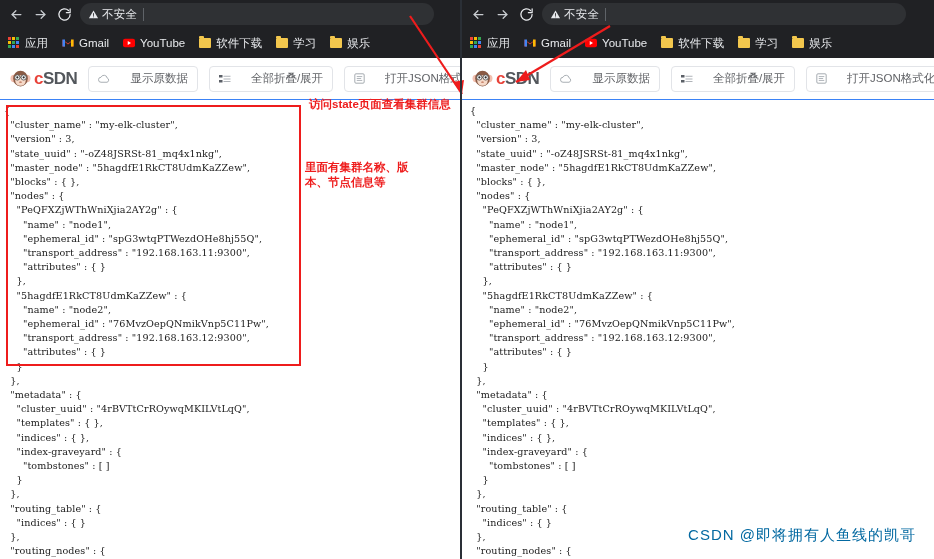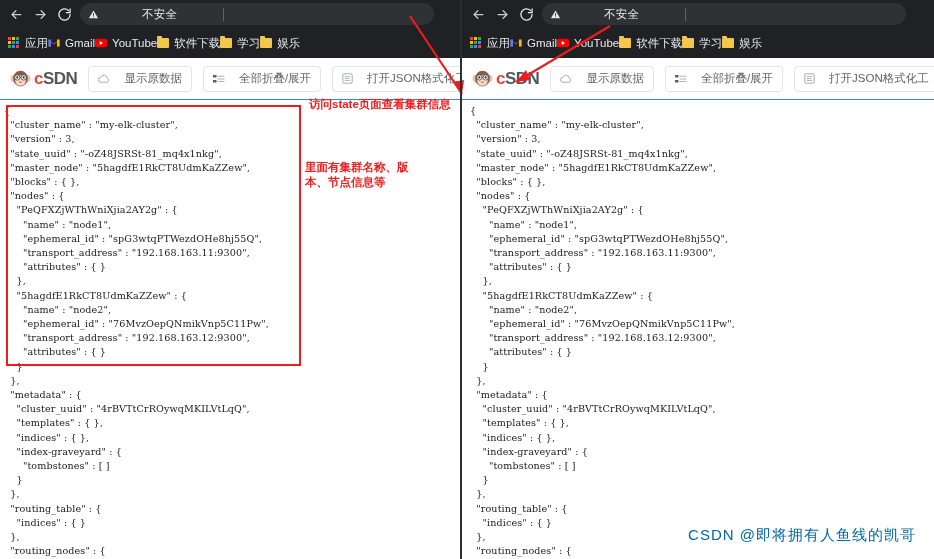--- a/index.html
+++ b/index.html
@@ -17,52 +17,52 @@
 
   
   .chrome{background:#202124;height:58px;position:relative;}
   .navbar{height:28px;display:flex;align-items:center;padding:0 4px;}
   .navbtn{width:24px;height:22px;display:flex;align-items:center;justify-content:center;
     color:#c8ccd0;font-size:14px;line-height:1;flex:0 0 auto;}
   .navbtn svg{display:block;}
   .omnibox{
     flex:1 1 auto;height:22px;background:#2f3134;border-radius:11px;
     display:flex;align-items:center;margin-left:4px;margin-right:24px;
-    position:relative;padding-left:8px;min-width:0;gap:40px;
+    position:relative;padding-left:8px;min-width:0;
   }
   .warn-ico{width:11px;height:11px;flex:0 0 auto;margin-right:3px;}
   .notsecure{color:#e8eaed;font-size:11.5px;white-space:nowrap;letter-spacing:.3px;}
   .vsep{width:1px;height:13px;background:#5f6368;margin:0 6px;flex:0 0 auto;}
   .urlwrap{
     flex:1 1 auto;min-width:0;position:relative;display:flex;align-items:center;
     border:2px solid #ee1c1c;height:22px;box-sizing:border-box;padding:0 4px;
     margin-right:-2px;
   }
   .url{font-size:12px;white-space:nowrap;overflow:hidden;font-family:"Liberation Sans",sans-serif;}
   .url .host{color:#ffffff;}
   .url .rest{color:#9aa0a6;}
 
-  .bookmarks{height:30px;display:flex;align-items:center;padding-left:8px;}
+  .bookmarks{height:30px;display:flex;align-items:center;padding-left:8px;gap:14px;}
   .bm{display:flex;align-items:center;gap:5px;color:#e8eaed;font-size:11.5px;white-space:nowrap;}
   .bm-ico{width:12px;height:12px;flex:0 0 auto;display:block;}
   .apps-ico{display:grid;grid-template-columns:repeat(3,3px);grid-template-rows:repeat(3,3px);gap:1px;}
   .apps-ico i{display:block;width:3px;height:3px;}
   .folder-ico{width:12px;height:10px;background:#f3c74d;border-radius:1px;position:relative;}
   .folder-ico:before{content:"";position:absolute;top:-2px;left:0;width:5px;height:2px;background:#f3c74d;border-radius:1px 1px 0 0;}
 
   
   .toolbar{height:41px;background:#ffffff;border-bottom:1px solid #3b82f6;display:flex;align-items:center;padding-left:10px;gap:11px;}
   .logo{display:flex;align-items:center;gap:3px;flex:0 0 auto;}
   .logo-mark{width:21px;height:21px;}
   .logo-text{font-size:17px;font-weight:bold;letter-spacing:-.5px;}
   .logo-text .c{color:#e8433a;}
   .logo-text .sdn{color:#53575c;}
   .tbtn{
     height:24px;border:1px solid #e2e4e8;border-radius:4px;background:#fff;
-    display:flex;align-items:center;gap:14px;padding:0 9px;
+    display:flex;align-items:center;gap:20px;padding:0 9px;
     font-size:11.5px;color:#606266;white-space:nowrap;flex:0 0 auto;
   }
   .tbtn svg{display:block;flex:0 0 auto;}
 
   
   .jsonarea{position:relative;background:#fff;height:460px;overflow:hidden;}
   pre.json{
     margin:0;padding:4px 0 0 4px;
     font-family:"DejaVu Serif","Liberation Serif",serif;
     font-size:9.6px;line-height:14.2px;

